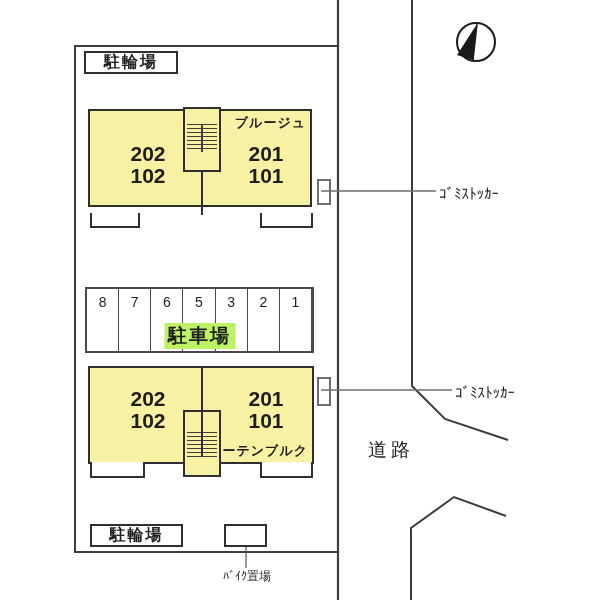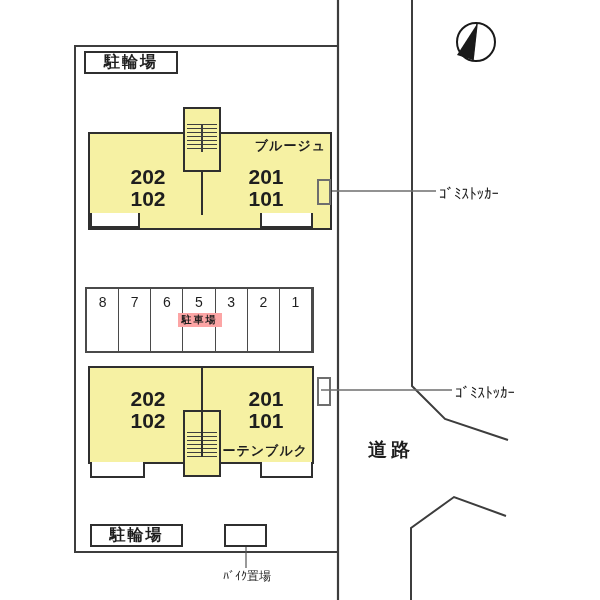--- a/index.html
+++ b/index.html
@@ -47,27 +47,27 @@
   .parking{
     border:2px solid #4a4a4a;background:#fff;z-index:3;
     display:flex;flex-direction:row;
   }
   .stall{
     flex:1 1 0;border-right:1.5px solid #4a4a4a;
     text-align:center;padding-top:5px;font-size:14px;
   }
   .stall:last-child{border-right:none;}
   .parking-label{
-    position:absolute;top:24px;left:50%;transform:translateX(-50%);
-    background:#fca5a5;padding:0 4px;font-size:10px;font-weight:bold;
+    position:absolute;top:34px;left:50%;transform:translateX(-50%);
+    background:#bef264;padding:0 4px;font-size:19px;font-weight:bold;
     letter-spacing:2px;white-space:nowrap;z-index:4;
   }
 
   .bike-label{font-size:12px;white-space:nowrap;z-index:4;}
-  .road-label{font-size:19px;font-weight:bold;letter-spacing:4px;white-space:nowrap;z-index:4;}
+  .road-label{font-size:19px;font-weight:normal;letter-spacing:4px;white-space:nowrap;z-index:4;}
 </style>
 </head>
 <body>
 
 <div id="canvas">
 
   <svg id="lines" width="600" height="600" viewBox="0 0 600 600">
 
     <path d="M74,46 H338" stroke="#3d3d3d" stroke-width="2" fill="none"></path>
     <path d="M75,45 V553" stroke="#3d3d3d" stroke-width="2" fill="none"></path>
@@ -85,21 +85,21 @@
       <circle cx="476" cy="42" r="19" stroke="#1a1a1a" stroke-width="2" fill="none"></circle>
       <path d="M477,24 L473,60 L457,55 Z" fill="#1a1a1a"></path>
       <path d="M477,24 L473,60" stroke="#1a1a1a" stroke-width="1.5"></path>
     </g>
   </svg>
 
   <div class="abs label-box" style="left:84px;top:51px;width:94px;height:23px;">
     <span>駐輪場</span>
   </div>
 
-  <div class="abs building" style="left:88px;top:132px;width:244px;height:98px;">
+  <div class="abs building" style="left:88px;top:109px;width:224px;height:98px;">
     <div class="bldg-name" style="right:4px;top:3px;">ブルージュ</div>
     <div class="rooms" style="left:8px;top:32px;">
       <div>202</div>
       <div>102</div>
     </div>
     <div class="rooms" style="left:126px;top:32px;">
       <div>201</div>
       <div>101</div>
     </div>
   </div>

